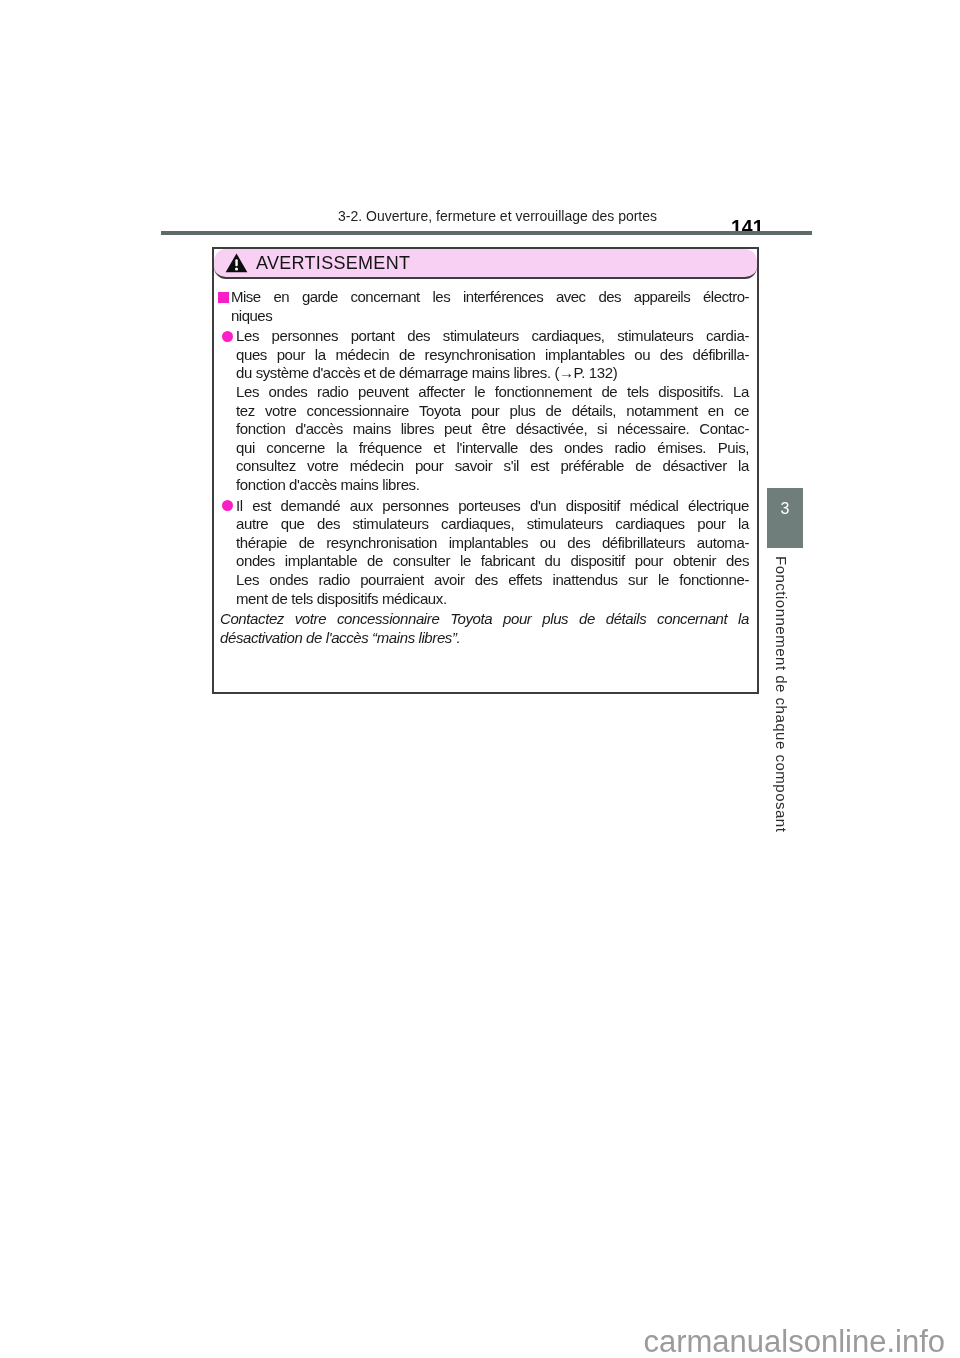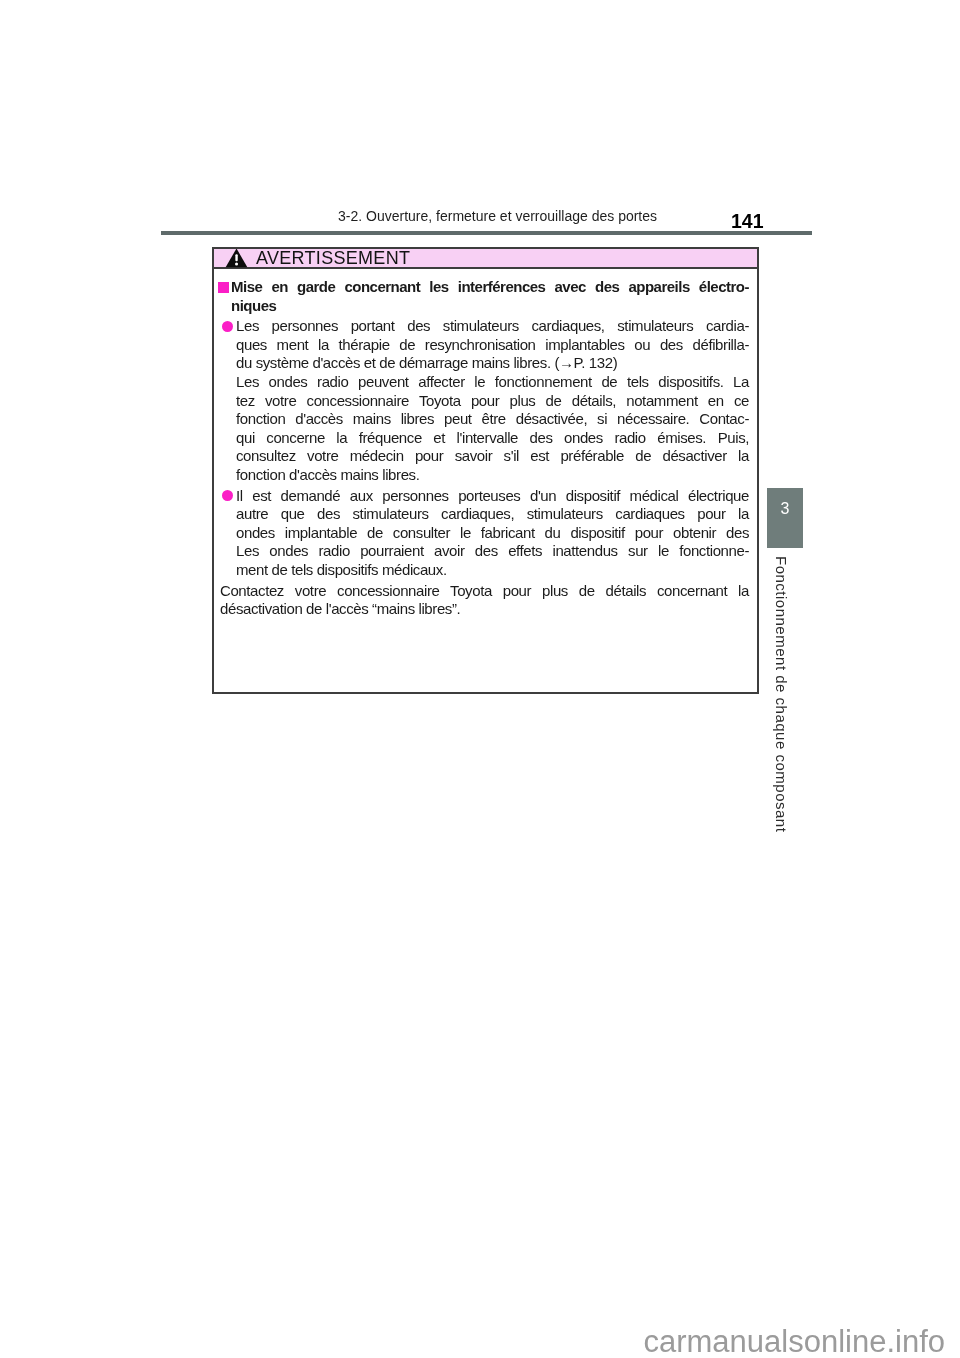--- a/index.html
+++ b/index.html
@@ -8,52 +8,52 @@
     background:#ffffff; overflow:hidden;
     font-family:"Liberation Sans", sans-serif; color:#1b1b1b;
   }
 
   
   .section-header {
     position:absolute; left:338px; top:208px;
     font-size:14px; color:#1f1f1f; white-space:nowrap;
   }
   .page-number {
-    position:absolute; left:731px; top:210px;
+    position:absolute; left:731px; top:216px;
     font-size:19.5px; font-weight:bold; color:#000;
   }
   .header-rule {
     position:absolute; left:161px; top:231px; width:651px; height:4px;
     background:var(--c-rule,#5f6b6b);
   }
 
   
   .warning-box {
     position:absolute; left:212px; top:247px; width:547px; height:447px;
     box-sizing:border-box; border:2px solid #3d3d3d; background:#fff; overflow:hidden;
   }
   .warning-header {
-    box-sizing:border-box; height:20px;
+    box-sizing:border-box; height:30px;
     background:var(--c-warnbg,#f8d0f4);
     border-bottom:2px solid #3d3d3d;
-    display:flex; align-items:center; padding-left:11px;
+    display:flex; align-items:center; padding-left:11px;border-radius:12px;
   }
   .warning-header svg { display:block; }
   .warning-header-label {
     margin-left:8px; font-size:18px; letter-spacing:0.3px; color:#141414;
   }
   .warning-body {
     padding:9px 8px 0 3px;
     font-size:15px; line-height:18.6px; letter-spacing:-0.4px; color:#1b1b1b;
   }
   .w-section { position:relative; margin-top:2px; }
   .w-section:first-child { margin-top:0; }
-  .w-section.square { padding-left:14px; font-weight:bold; letter-spacing:-0.5px; }
+  .w-section.square { padding-left:14px; font-weight:normal; letter-spacing:-0.5px; }
   .w-section.circle { padding-left:19px; }
-  .w-section.none   { padding-left:3px; }
+  .w-section.none   { padding-left:3px;font-style:italic; }
   .marker { position:absolute; display:block; background:var(--c-magenta,#fb1ec6); }
   .w-section.square > .marker { left:1px; top:4px; width:11px; height:11px; }
   .w-section.circle > .marker { left:5px; top:3.5px; width:11px; height:11px; border-radius:50%; }
   .w-par { margin:0; }
   .line { }
   .line.jl { text-align:justify; text-align-last:justify; }
 
   
   .chapter-tab {
     position:absolute; left:767px; top:488px; width:36px; height:60px;
@@ -97,37 +97,38 @@
           <span class="marker"></span>
           <div class="w-par">
             <div class="line jl">Mise en garde concernant les interférences avec des appareils électro-</div>
             <div class="line">niques</div>
           </div>
         </div>
         <div class="w-section circle">
           <span class="marker"></span>
           <div class="w-par">
             <div class="line jl">Les personnes portant des stimulateurs cardiaques, stimulateurs cardia-</div>
-            <div class="line jl">ques ment la thérapie de resynchronisation implantables ou des défibrilla-</div>
+            <div class="line jl">ques pour la médecin de resynchronisation implantables ou des défibrilla-</div>
             <div class="line">du système d'accès et de démarrage mains libres. (→P. 132)</div>
           </div>
           <div class="w-par">
             <div class="line jl">Les ondes radio peuvent affecter le fonctionnement de tels dispositifs. La</div>
             <div class="line jl">tez votre concessionnaire Toyota pour plus de détails, notamment en ce</div>
             <div class="line jl">fonction d'accès mains libres peut être désactivée, si nécessaire. Contac-</div>
             <div class="line jl">qui concerne la fréquence et l'intervalle des ondes radio émises. Puis,</div>
             <div class="line jl">consultez votre médecin pour savoir s'il est préférable de désactiver la</div>
             <div class="line">fonction d'accès mains libres.</div>
           </div>
         </div>
         <div class="w-section circle">
           <span class="marker"></span>
           <div class="w-par">
             <div class="line jl">Il est demandé aux personnes porteuses d'un dispositif médical électrique</div>
             <div class="line jl">autre que des stimulateurs cardiaques, stimulateurs cardiaques pour la</div>
+            <div class="line jl">thérapie de resynchronisation implantables ou des défibrillateurs automa-</div>
             <div class="line jl">ondes implantable de consulter le fabricant du dispositif pour obtenir des</div>
           </div>
           <div class="w-par">
             <div class="line jl">Les ondes radio pourraient avoir des effets inattendus sur le fonctionne-</div>
             <div class="line">ment de tels dispositifs médicaux.</div>
           </div>
         </div>
         <div class="w-section none">
           <div class="w-par">
             <div class="line jl">Contactez votre concessionnaire Toyota pour plus de détails concernant la</div>

